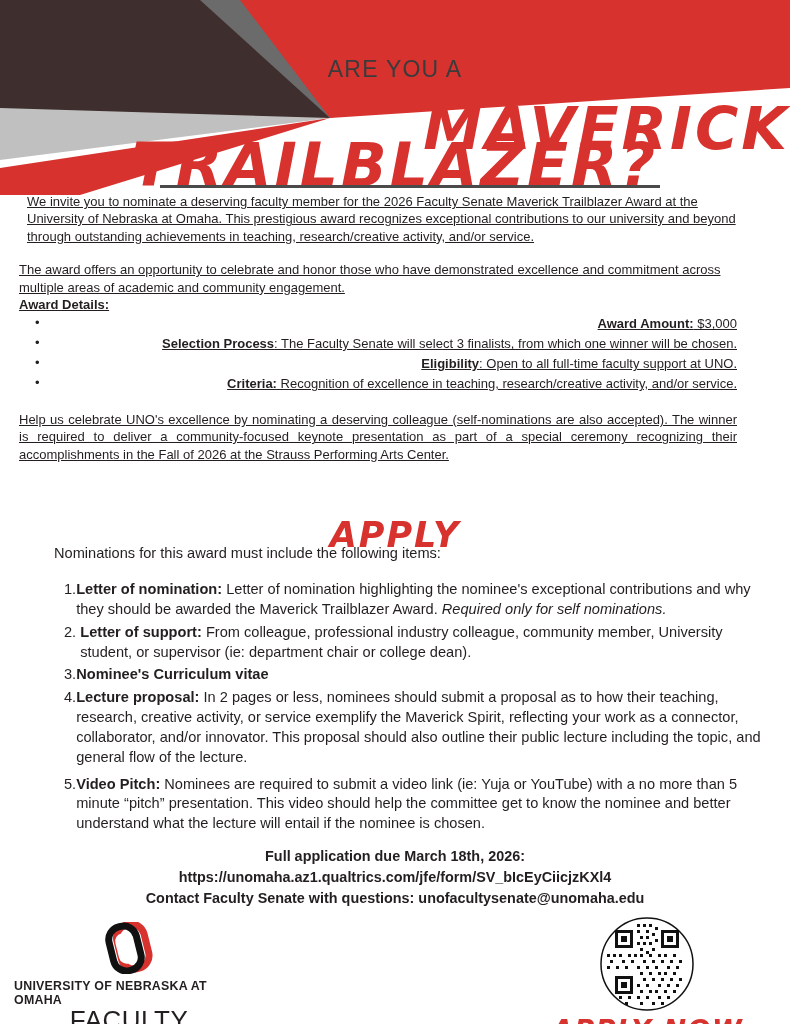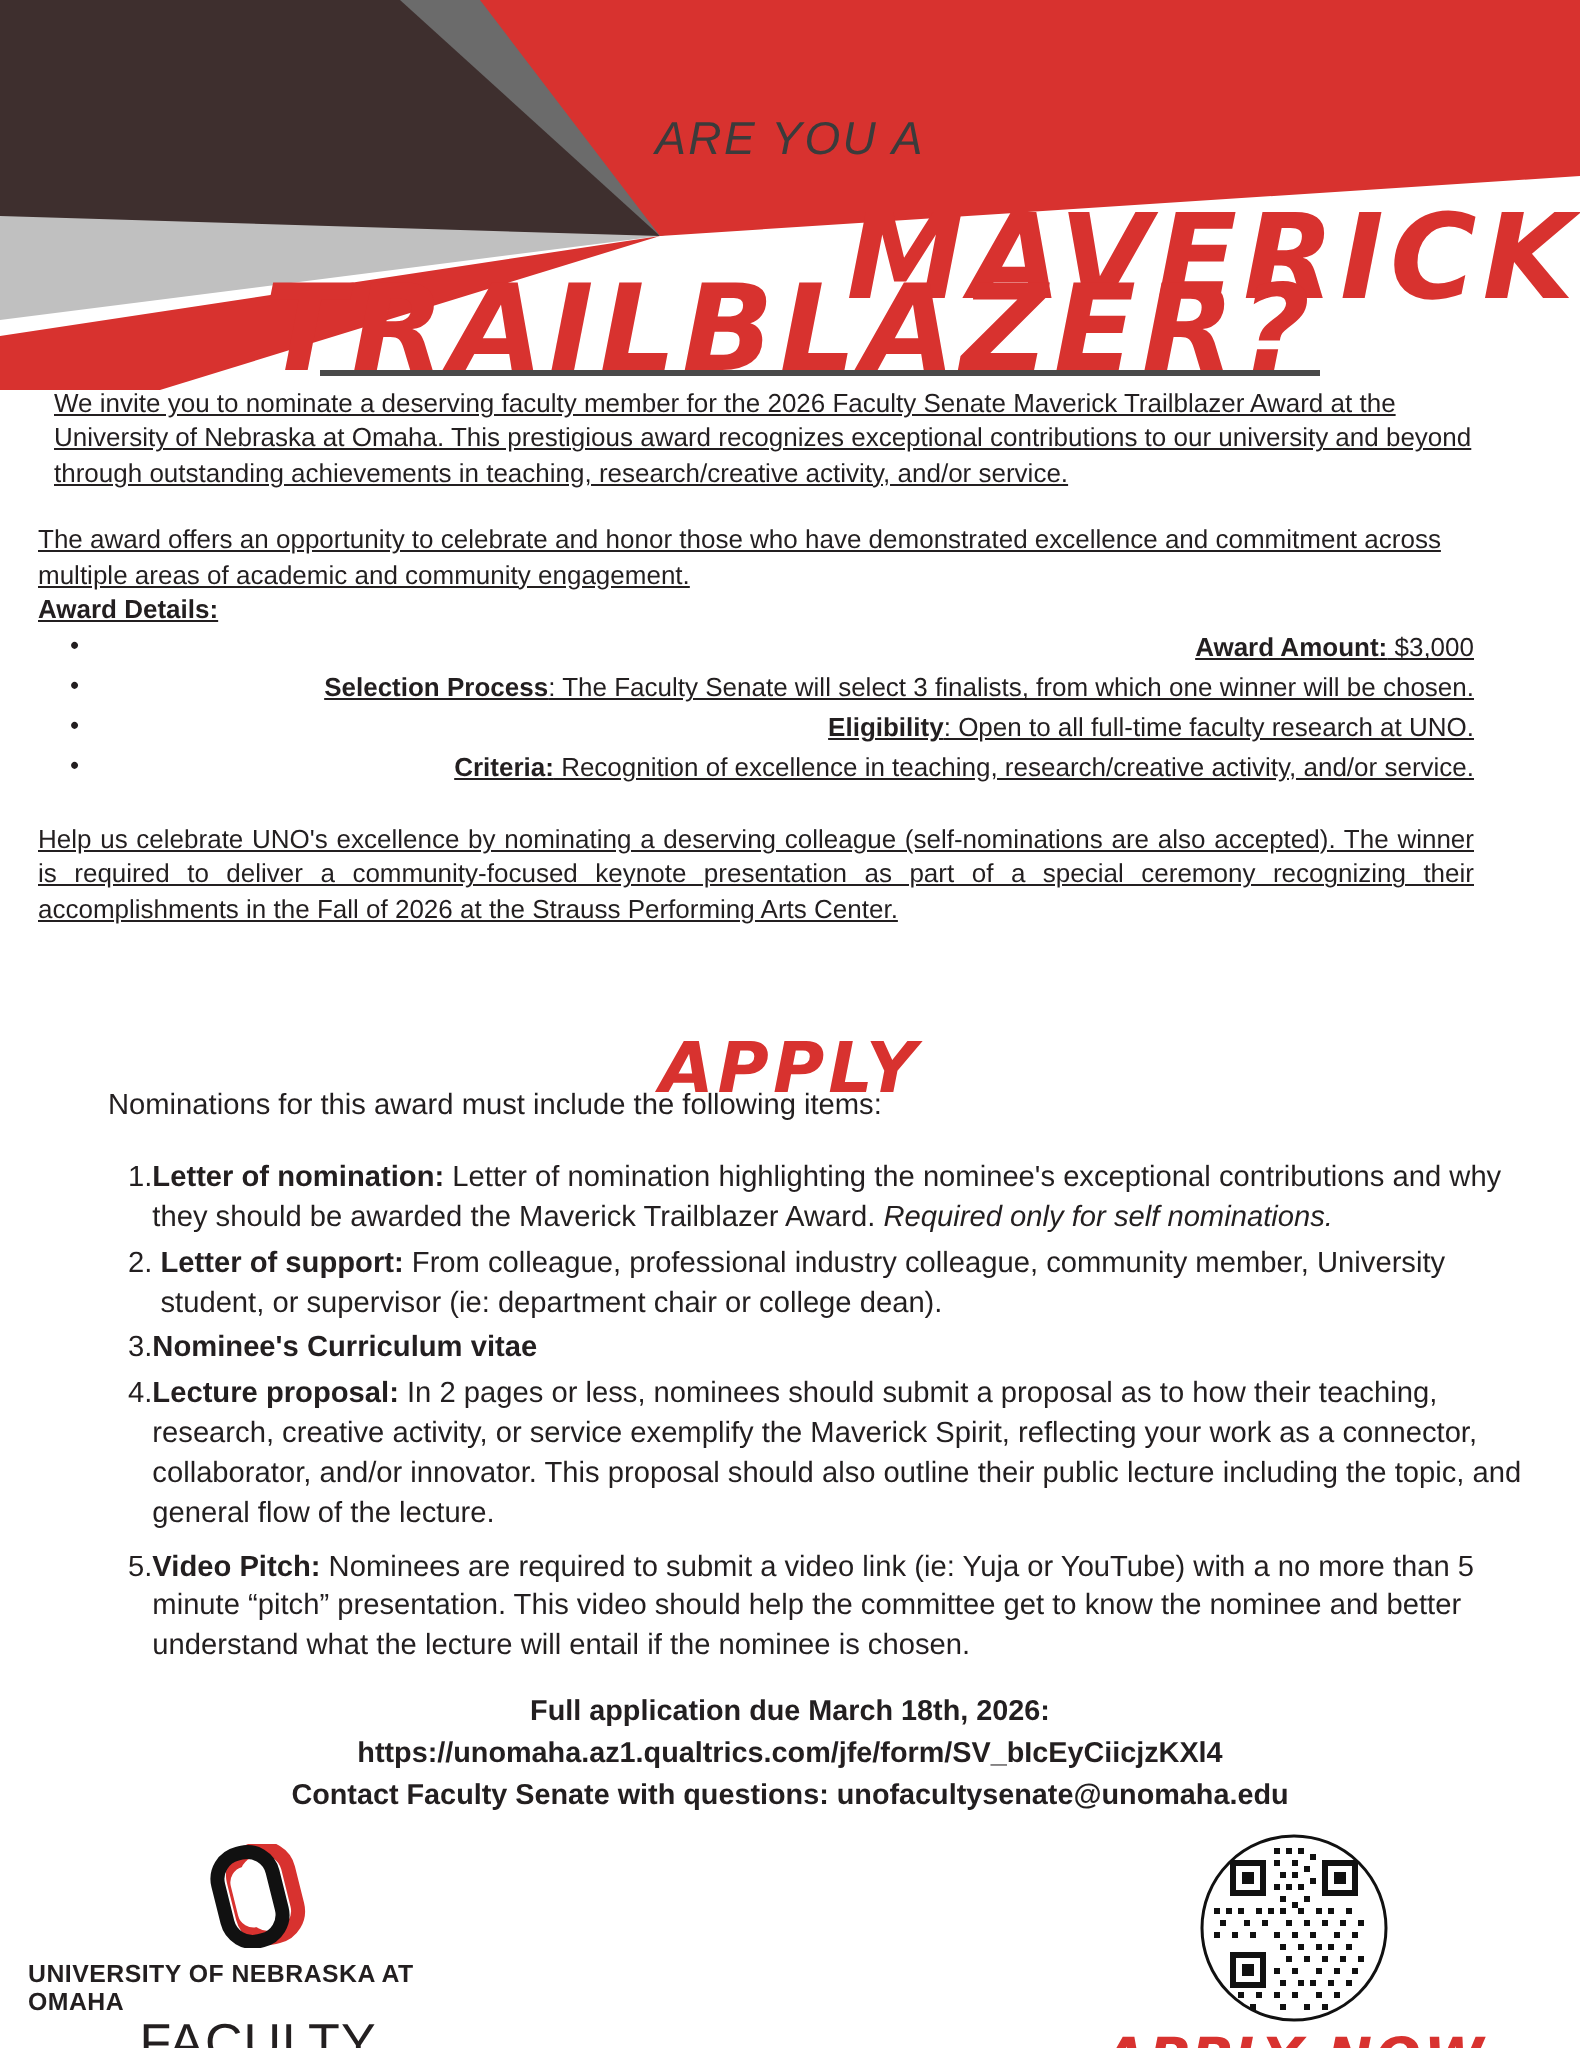--- a/index.html
+++ b/index.html
@@ -31,21 +31,20 @@
   .are-you-a {
     position: absolute;
     top: 56px;
     left: 0;
     width: 790px;
     text-align: center;
     font-size: 23px;
     letter-spacing: 1.2px;
     color: #3b3b3b;
     font-family: "Liberation Sans", sans-serif;
-    font-style: italic;
   }
   .brush-title {
     position: absolute;
     left: 0;
     width: 790px;
     text-align: center;
     color: #D8322F;
     font-family: "DejaVu Sans", sans-serif;
     font-weight: bold;
     font-style: italic;
@@ -253,21 +252,21 @@
     <p class="para">The award offers an opportunity to celebrate and honor those who have demonstrated excellence and commitment across multiple areas of academic and community engagement.</p>
     <p class="details-head">Award Details:</p>
     <ul class="details">
       <li>
         <span class="b">Award Amount:</span><span> $3,000</span>
       </li>
       <li>
         <span class="b">Selection Process</span><span>: The Faculty Senate will select 3 finalists, from which one winner will be chosen.</span>
       </li>
       <li>
-        <span class="b">Eligibility</span><span>: Open to all full-time faculty research at UNO.</span>
+        <span class="b">Eligibility</span><span>: Open to all full-time faculty support at UNO.</span>
       </li>
       <li>
         <span class="b">Criteria:</span><span> Recognition of excellence in teaching, research/creative activity, and/or service.</span>
       </li>
     </ul>
     <div class="gap-md"></div>
     <p class="para" style="text-align:justify;">Help us celebrate UNO's excellence by nominating a deserving colleague (self-nominations are also accepted). The winner is required to deliver a community-focused keynote presentation as part of a special ceremony recognizing their accomplishments in the Fall of 2026 at the Strauss Performing Arts Center.</p>
   </div>
 
   <div id="apply-heading">APPLY</div>

